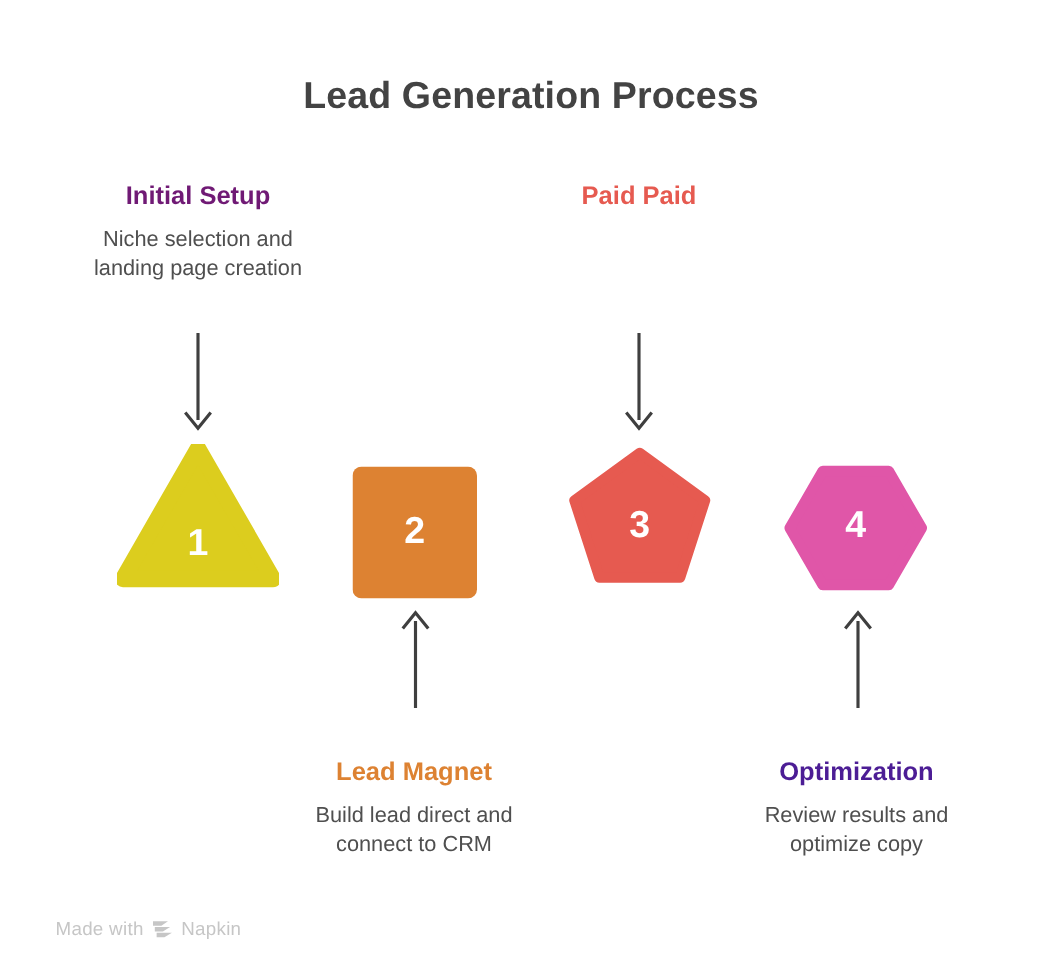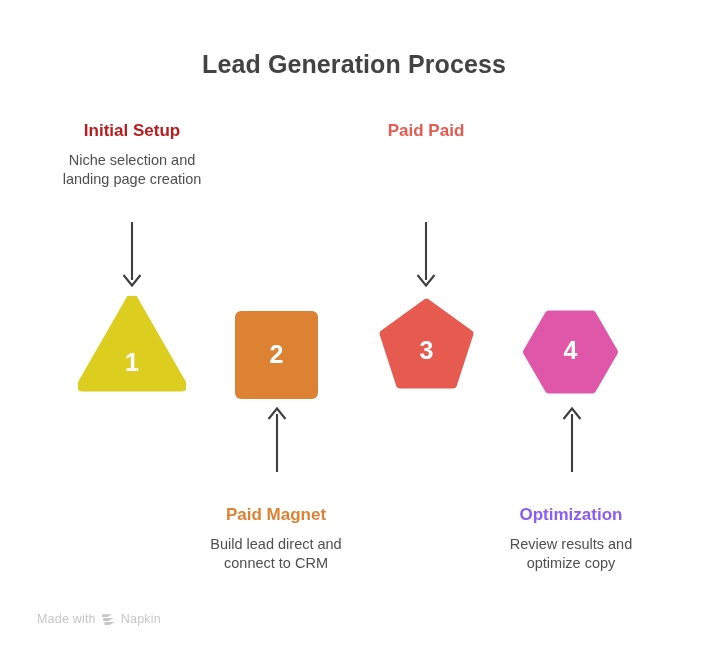--- a/index.html
+++ b/index.html
@@ -111,37 +111,37 @@
   #watermark .wm-logo { display: block; }
 </style>
 </head>
 <body>
 
 <div id="canvas">
 
   <div class="diagram-title">Lead Generation Process</div>
 
   <div class="step-text" id="text-1">
-    <div class="step-heading" style="color:#b91c1c;">Initial Setup</div>
+    <div class="step-heading" style="color:#701a75;">Initial Setup</div>
     <div class="step-desc">Niche selection and
 landing page creation</div>
   </div>
 
   <div class="step-text" id="text-3">
     <div class="step-heading" style="color:#E65A50;">Paid Paid</div>
   </div>
 
   <div class="step-text" id="text-2">
-    <div class="step-heading" style="color:#DD8232;">Paid Magnet</div>
+    <div class="step-heading" style="color:#DD8232;">Lead Magnet</div>
     <div class="step-desc">Build lead direct and
 connect to CRM</div>
   </div>
 
   <div class="step-text" id="text-4">
-    <div class="step-heading" style="color:#8b5cf6;">Optimization</div>
+    <div class="step-heading" style="color:#4c1d95;">Optimization</div>
     <div class="step-desc">Review results and
 optimize copy</div>
   </div>
 
   <div class="arrow" id="arrow-1">
     <svg width="42" height="66" viewBox="0 0 42 66">
       <line x1="21" y1="0" x2="21" y2="58" stroke="#3f3f3f" stroke-width="2.1"></line>
       <polyline points="12.5,53 21,63.5 29.5,53" fill="none" stroke="#3f3f3f" stroke-width="2.1" stroke-linecap="butt" stroke-linejoin="miter"></polyline>
     </svg>
   </div>

